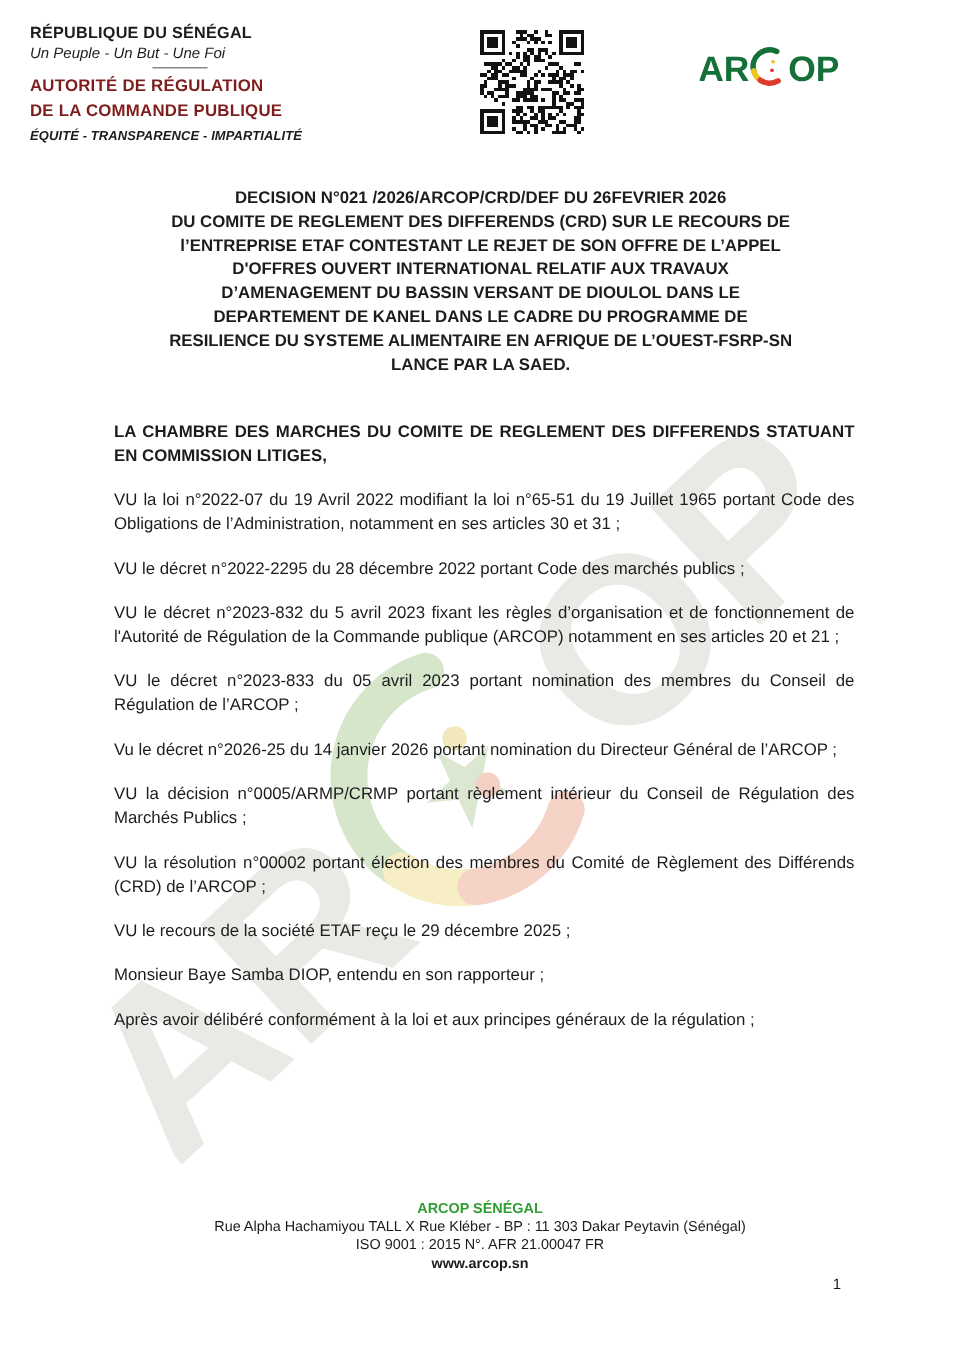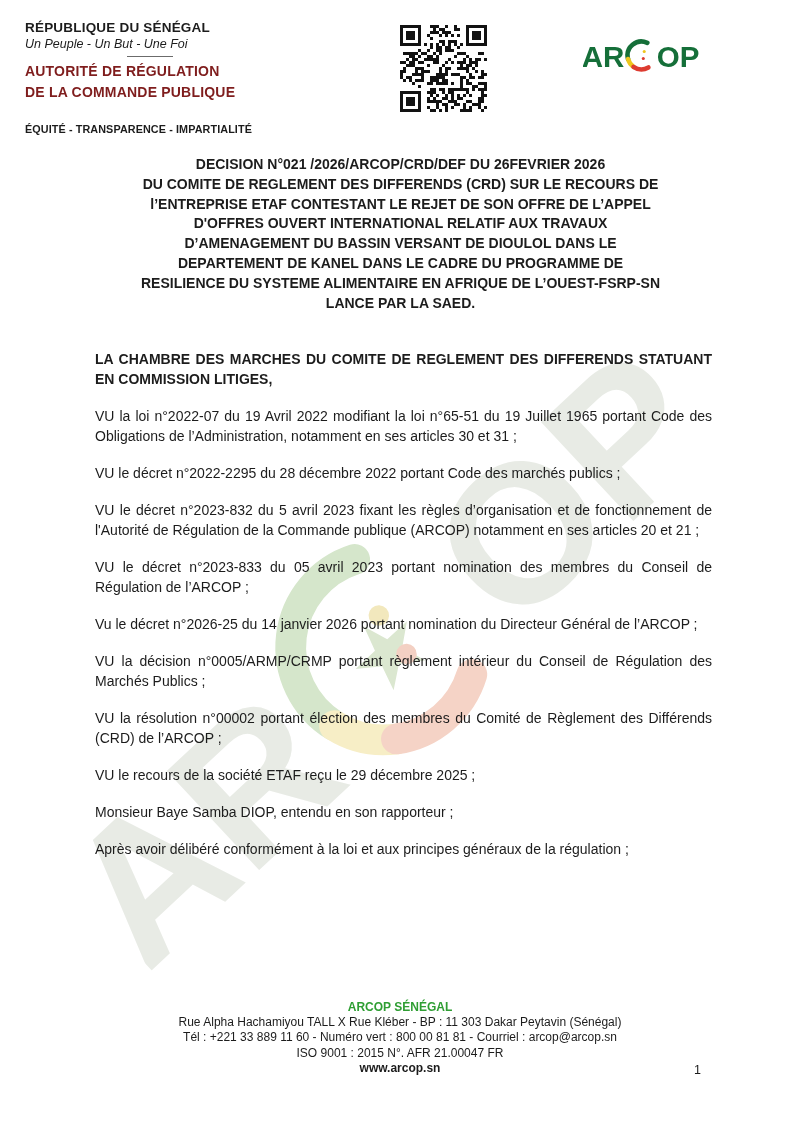--- a/index.html
+++ b/index.html
@@ -22,21 +22,21 @@
   .wm-star{fill:#dbe7d0;}
   .wm-dot-y{fill:#f2e8bd;}
   .wm-dot-r{fill:#f3d0c3;}
   
   .content{position:relative;z-index:1;}
   .gov{position:absolute;left:25px;top:20px;width:250px;}
   .gov-republic{font-size:13.5px;font-weight:bold;letter-spacing:.2px;}
   .gov-motto{font-size:12.5px;font-style:italic;margin-top:2px;}
   .gov-divider{width:46px;height:1px;background:#6b6b6b;margin:5px auto 4px;}
   .gov-authority{font-size:14px;font-weight:bold;color:#7f1d1d;line-height:21px;white-space:pre-line;letter-spacing:.2px;}
-  .gov-values{font-size:10.8px;font-weight:bold;margin-top:20px;letter-spacing:.1px;}
+  .gov-values{font-size:10.8px;font-weight:bold;margin-top:5px;letter-spacing:.1px;font-style:italic;}
   .qr{position:absolute;left:400px;top:25px;width:87px;height:87px;}
   .logo{position:absolute;left:583px;top:37px;width:120px;height:40px;}
   .lg-txt{fill:#156f39;font-family:"Liberation Sans",sans-serif;font-weight:bold;}
   .lg-arc{fill:none;stroke-width:15;stroke-linecap:round;}
   .lg-green{stroke:#156f39;}
   .lg-yellow{stroke:#eec61d;}
   .lg-red{stroke:#dd3b30;}
   .lg-dot-y{fill:#eec61d;}
   .lg-dot-r{fill:#dd3b30;}
   
@@ -116,21 +116,20 @@
       <p>VU la décision n°0005/ARMP/CRMP portant règlement intérieur du Conseil de Régulation des Marchés Publics ;</p>
       <p>VU la résolution n°00002 portant élection des membres du Comité de Règlement des Différends (CRD) de l’ARCOP ;</p>
       <p>VU le recours de la société ETAF reçu le 29 décembre 2025 ;</p>
       <p>Monsieur Baye Samba DIOP, entendu en son rapporteur ;</p>
       <p>Après avoir délibéré conformément à la loi et aux principes généraux de la régulation ;</p>
     </div>
 
     <div class="footer">
       <div class="footer-org">ARCOP SÉNÉGAL</div>
       <div>Rue Alpha Hachamiyou TALL X Rue Kléber - BP : 11 303 Dakar Peytavin (Sénégal)</div>
-      <div>Tél : +221 33 889 11 60 - Numéro vert : 800 00 81 81 - Courriel : arcop@arcop.sn</div>
       <div>ISO 9001 : 2015 N°. AFR 21.00047 FR</div>
       <div class="footer-web">www.arcop.sn</div>
     </div>
 
     <div class="page-num">1</div>
 
   </div>
 </div>
 
 </body></html>

